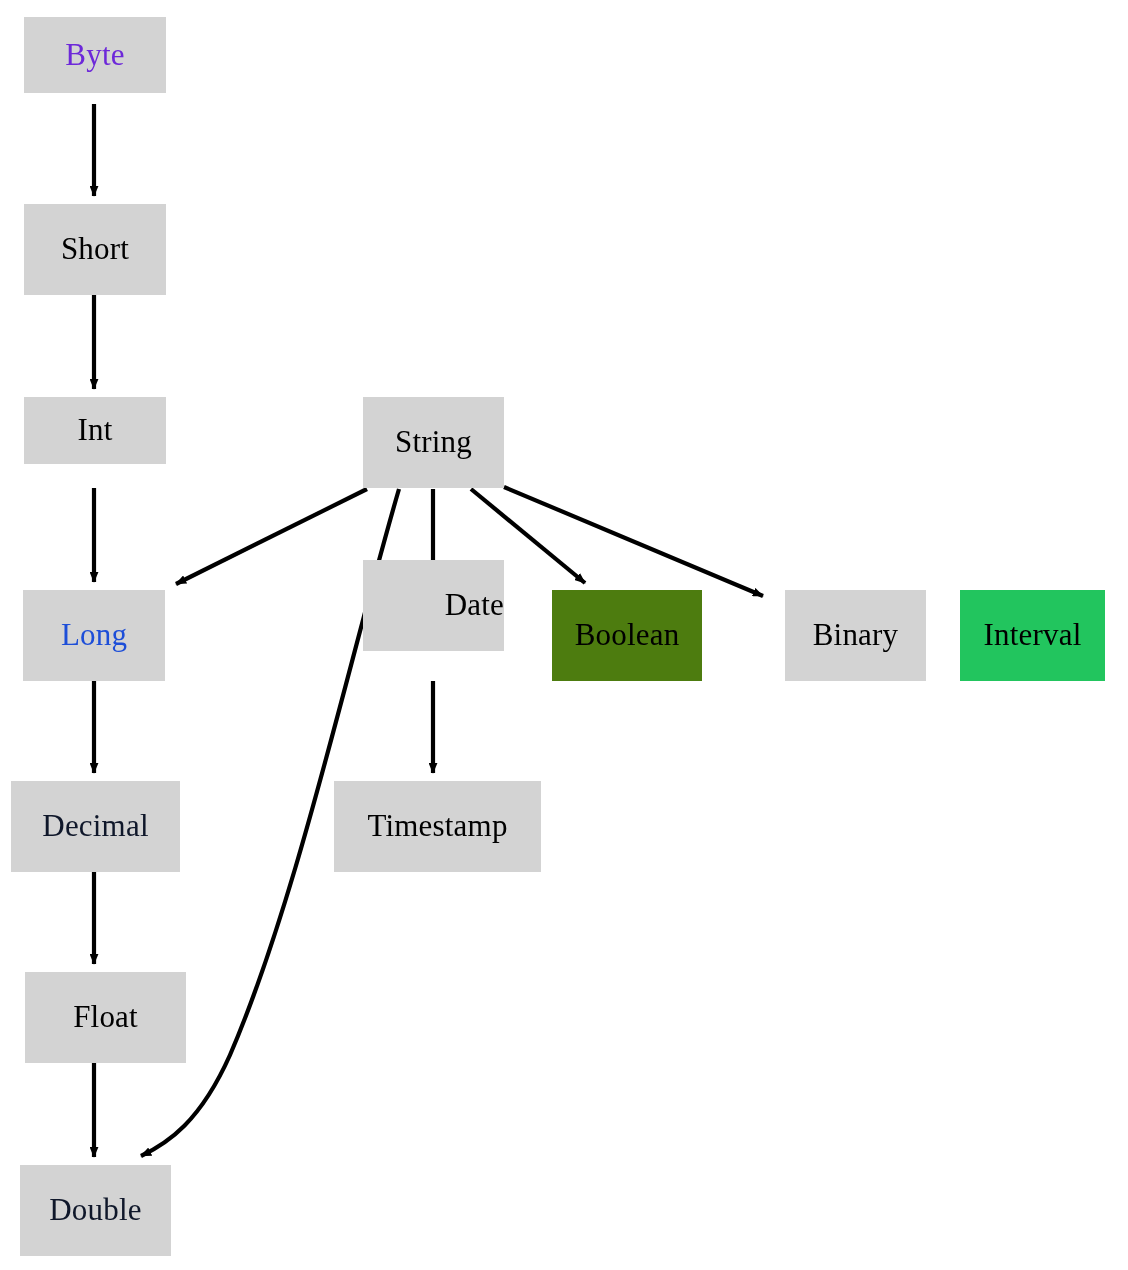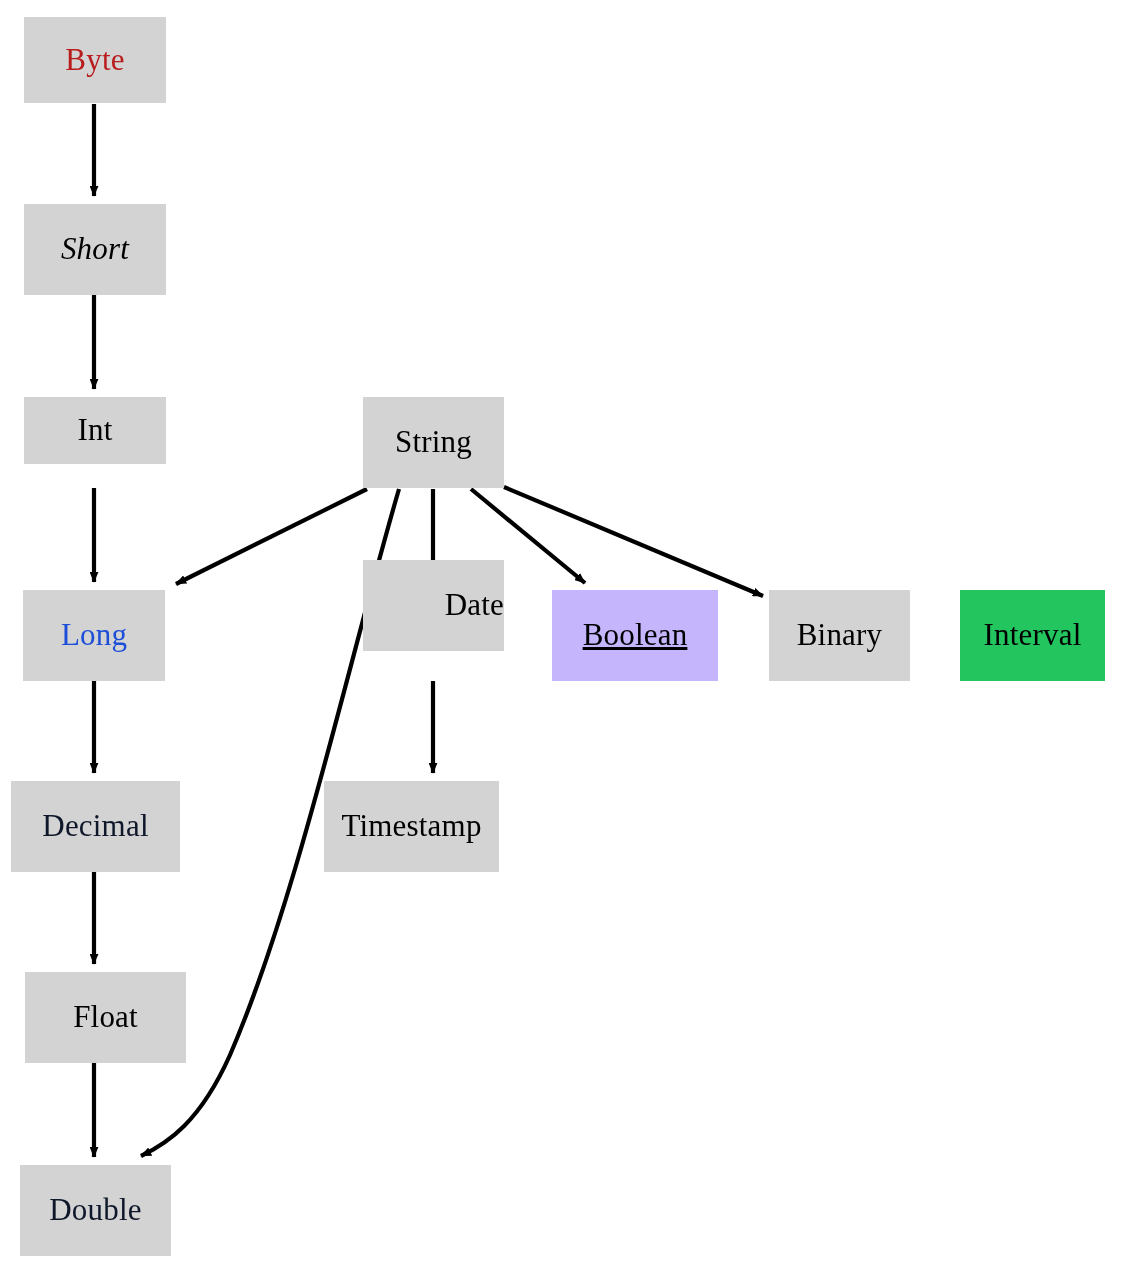--- a/index.html
+++ b/index.html
@@ -86,24 +86,24 @@
 
       <path d="M 471,489 L 585,583"></path>
 
       <path d="M 504,487 L 763,596"></path>
 
       <path d="M 433,681 L 433,773"></path>
     </g>
   </svg>
 
   <div id="node-layer">
-    <div class="node" style="left: 24px; top: 17px; width: 142px; height: 86px; background: rgb(211, 211, 211); color: #b91c1c;">
+    <div class="node" style="left: 24px; top: 17px; width: 142px; height: 76px; background: rgb(211, 211, 211); color: #6d28d9;">
       <span class="node-label">Byte</span>
     </div>
-    <div class="node" style="left: 24px; top: 204px; width: 142px; height: 91px; background: rgb(211, 211, 211); color: rgb(0, 0, 0); font-style: italic;">
+    <div class="node" style="left: 24px; top: 204px; width: 142px; height: 91px; background: rgb(211, 211, 211); color: rgb(0, 0, 0);">
       <span class="node-label">Short</span>
     </div>
     <div class="node" style="left: 24px; top: 397px; width: 142px; height: 67px; background: rgb(211, 211, 211); color: rgb(0, 0, 0);">
       <span class="node-label">Int</span>
     </div>
     <div class="node" style="left: 23px; top: 590px; width: 142px; height: 91px; background: rgb(211, 211, 211); color: #1d4ed8;">
       <span class="node-label">Long</span>
     </div>
     <div class="node" style="left: 11px; top: 781px; width: 169px; height: 91px; background: rgb(211, 211, 211); color: #0f172a;">
       <span class="node-label">Decimal</span>
@@ -113,27 +113,27 @@
     </div>
     <div class="node" style="left: 20px; top: 1165px; width: 151px; height: 91px; background: rgb(211, 211, 211); color: #0f172a;">
       <span class="node-label">Double</span>
     </div>
     <div class="node" style="left: 363px; top: 397px; width: 141px; height: 91px; background: rgb(211, 211, 211); color: rgb(0, 0, 0);">
       <span class="node-label">String</span>
     </div>
     <div class="node" style="left: 363px; top: 560px; width: 141px; height: 91px; background: rgb(211, 211, 211); color: rgb(0, 0, 0); justify-content: flex-end;">
       <span class="node-label">Date</span>
     </div>
-    <div class="node" style="left: 324px; top: 781px; width: 175px; height: 91px; background: rgb(211, 211, 211); color: rgb(0, 0, 0);">
+    <div class="node" style="left: 334px; top: 781px; width: 207px; height: 91px; background: rgb(211, 211, 211); color: rgb(0, 0, 0);">
       <span class="node-label">Timestamp</span>
     </div>
-    <div class="node" style="left: 552px; top: 590px; width: 166px; height: 91px; background: #c4b5fd; color: rgb(0, 0, 0); text-decoration: underline;">
+    <div class="node" style="left: 552px; top: 590px; width: 150px; height: 91px; background: #4d7c0f; color: rgb(0, 0, 0);">
       <span class="node-label">Boolean</span>
     </div>
-    <div class="node" style="left: 769px; top: 590px; width: 141px; height: 91px; background: rgb(211, 211, 211); color: rgb(0, 0, 0);">
+    <div class="node" style="left: 785px; top: 590px; width: 141px; height: 91px; background: rgb(211, 211, 211); color: rgb(0, 0, 0);">
       <span class="node-label">Binary</span>
     </div>
     <div class="node" style="left: 960px; top: 590px; width: 145px; height: 91px; background: #22c55e; color: rgb(0, 0, 0);">
       <span class="node-label">Interval</span>
     </div>
   </div>
 
 </div>
 
 </body></html>

